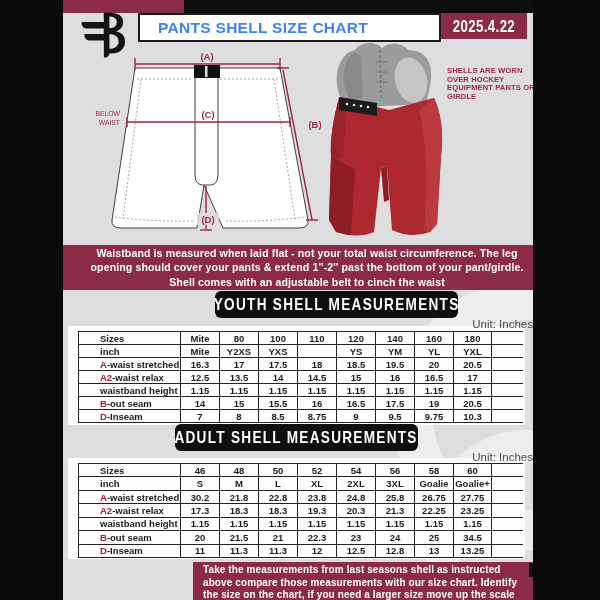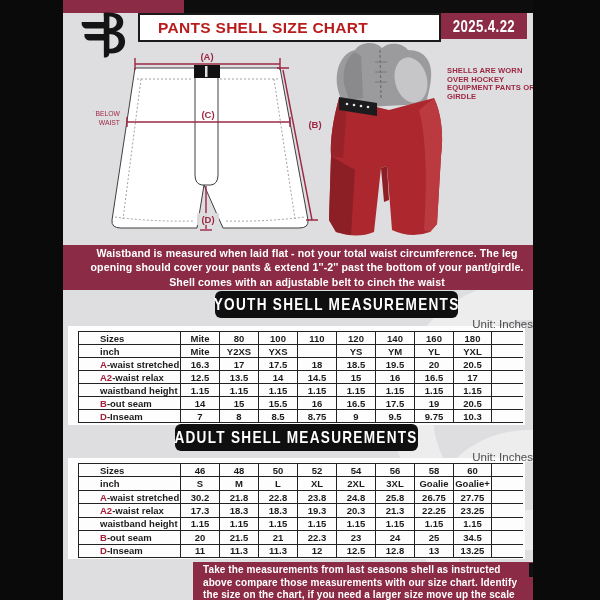--- a/index.html
+++ b/index.html
@@ -12,21 +12,21 @@
   .ring { position:absolute; border-radius:50%; border:40px solid rgba(255,255,255,0.45); }
   .ring1 { left:330px; top:280px; width:270px; height:270px; }
   .ring2 { left:360px; top:430px; width:210px; height:210px; border-width:32px; }
 
   
   .bar-maroon { position:absolute; left:0; top:0; width:121px; height:13px; background:#8c2b46; }
   .bar-black  { position:absolute; left:121px; top:0; width:349px; height:13px; background:#0d0d0d; }
   .logo-top { position:absolute; left:15px; top:11px; width:48px; height:48px; }
   .title-box { position:absolute; left:75px; top:13px; width:303px; height:29px; background:#ffffff;
                border:2px solid #1a1a1a; display:flex; align-items:center; padding-left:18px;
-               font-size:15.5px; font-weight:700; letter-spacing:0.3px; color:#b91c1c; z-index:3; }
+               font-size:15.5px; font-weight:700; letter-spacing:0.3px; color:#3b82f6; z-index:3; }
   .date-box { position:absolute; left:378px; top:13px; width:86px; height:26px; background:#8c2b46;
               display:flex; align-items:center; justify-content:center; z-index:3; }
   .date-box span { color:#fff; font-size:16.5px; font-weight:700; letter-spacing:0.5px;
                    display:inline-block; transform:scaleX(0.8); white-space:nowrap; }
 
   .diagram-svg { position:absolute; left:30px; top:48px; z-index:2; }
   .photo-svg { position:absolute; left:266px; top:40px; z-index:2; }
   .photo-note { position:absolute; left:384px; top:67px; width:90px; color:#9c2742;
                 font-size:7.6px; font-weight:700; line-height:8.6px; letter-spacing:0.1px; z-index:2; }
 

